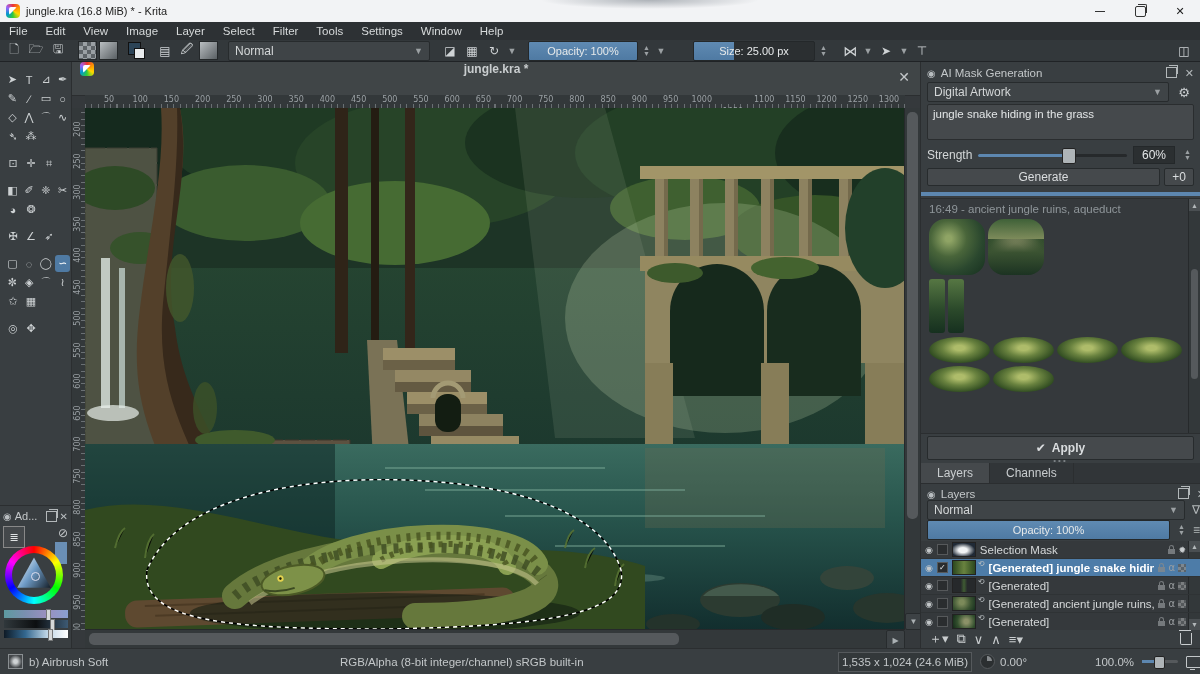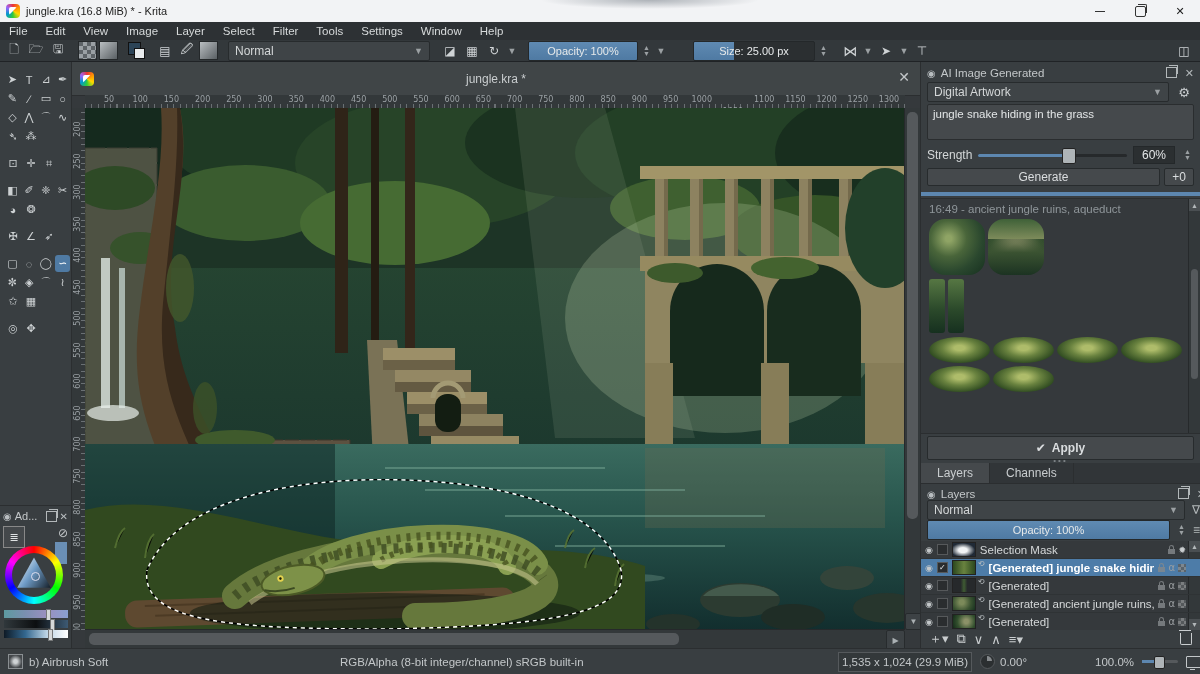--- a/index.html
+++ b/index.html
@@ -80,21 +80,21 @@
   .cd-strips{position:absolute;left:4px;top:104px;width:64px;height:30px;display:flex;flex-direction:column;gap:2px;}
   .strip{height:8px;position:relative;}
   .strip .h{position:absolute;top:-1px;width:3px;height:10px;background:#d5d8da;border:1px solid #2228;}
   .s1{background:linear-gradient(90deg,#5d9aa0,#7a8fb0,#9a8fc0,#8aa0d0);}
   .s2{background:linear-gradient(90deg,#30383c,#0c0e10,#3d5a74);}
   .s3{background:linear-gradient(90deg,#0e1a26,#33678f,#bcd3e4,#ffffff);}
 
   
   .canvaswrap{left:72px;top:62px;width:848px;height:586px;background:#35393c;}
   .doctabbar{position:absolute;left:0;top:0;width:100%;height:33px;background:#404547;
-      border-bottom:1px solid #2b2e30;display:flex;align-items:center;}
+      border-bottom:1px solid #2b2e30;display:flex;align-items:flex-start;font-weight:bold;}
   .doc-title{position:absolute;left:0;right:0;text-align:center;color:#c9cdcf;font-size:12px;}
   .doc-close{position:absolute;right:10px;top:7px;color:#c3c7c9;font-size:14px;}
   .doc-logo{margin-left:8px;z-index:2;}
   .hruler{position:absolute;left:13px;top:33px;right:15px;height:13px;background:#33383a;
       border-bottom:1px solid #212426;overflow:hidden;
       background-image:repeating-linear-gradient(90deg,#6a7073 0 1px,transparent 1px 6.3px);
       background-size:100% 4px;background-position:0 9px;background-repeat:no-repeat;}
   .vruler{position:absolute;left:0;top:46px;width:13px;bottom:18px;background:#33383a;
       border-right:1px solid #212426;overflow:hidden;
       background-image:repeating-linear-gradient(0deg,#6a7073 0 1px,transparent 1px 6.3px);
@@ -609,21 +609,21 @@
     <div class="hscroll">
       <span class="thumb"></span>
       <span class="btn">▶</span>
     </div>
   </div>
 
   <div class="abs rightpanel">
 
     <div class="dock-head">
       <span class="mini-ico">◉</span>
-      <span>AI Image Generated</span>
+      <span>AI Mask Generation</span>
       <span class="right">
         <span class="float-ico"></span>
         <span>✕</span>
       </span>
     </div>
 
     <div class="row" style="position:absolute;left:0;right:0;top:20px;">
       <div class="combo stylecombo">
         <span>Digital Artwork</span>
         <span class="arrow">▼</span>
@@ -785,21 +785,21 @@
       <span>∧</span>
       <span>≡▾</span>
       <span class="ico-trash"></span>
     </div>
   </div>
 
   <div class="abs statusbar">
     <span class="brushprev"></span>
     <span>b) Airbrush Soft</span>
     <span class="sb-center">RGB/Alpha (8-bit integer/channel)  sRGB built-in</span>
-    <span class="sb-dim">1,535 x 1,024 (29.9 MiB)</span>
+    <span class="sb-dim">1,535 x 1,024 (24.6 MiB)</span>
     <span class="sb-rot">
       <span class="rot-ico"></span>
       <span>0.00°</span>
     </span>
     <span class="sb-zoom">
       <span>100.0%</span>
       <span class="zslider">
           <span class="f"></span>
           <span class="h"></span>
         </span>

